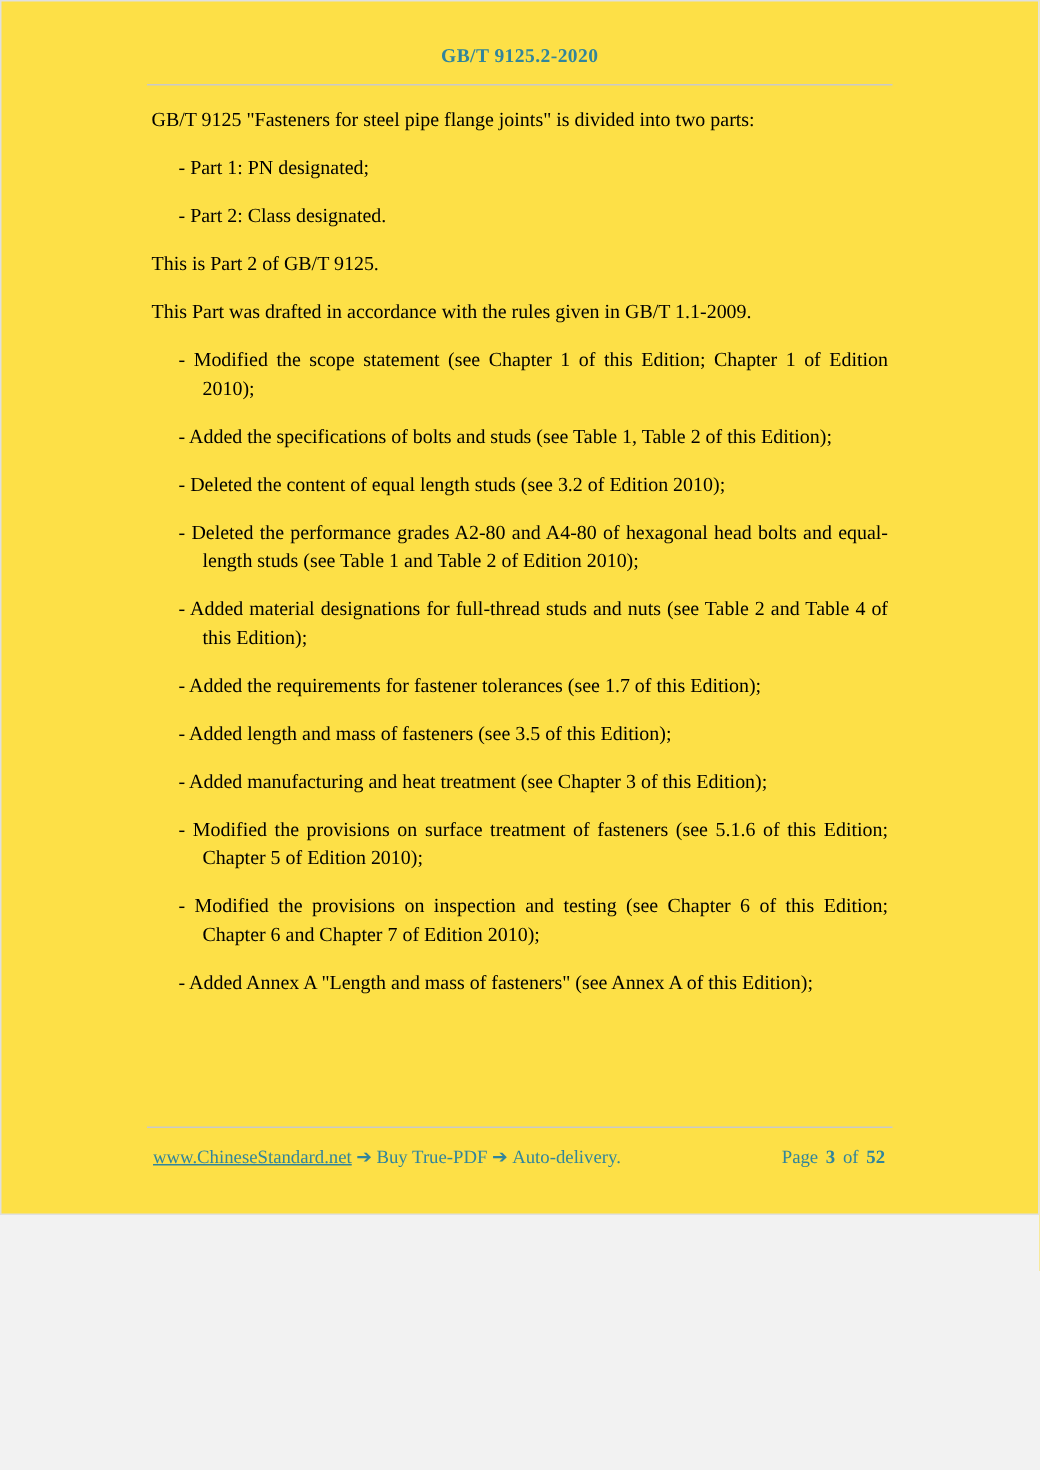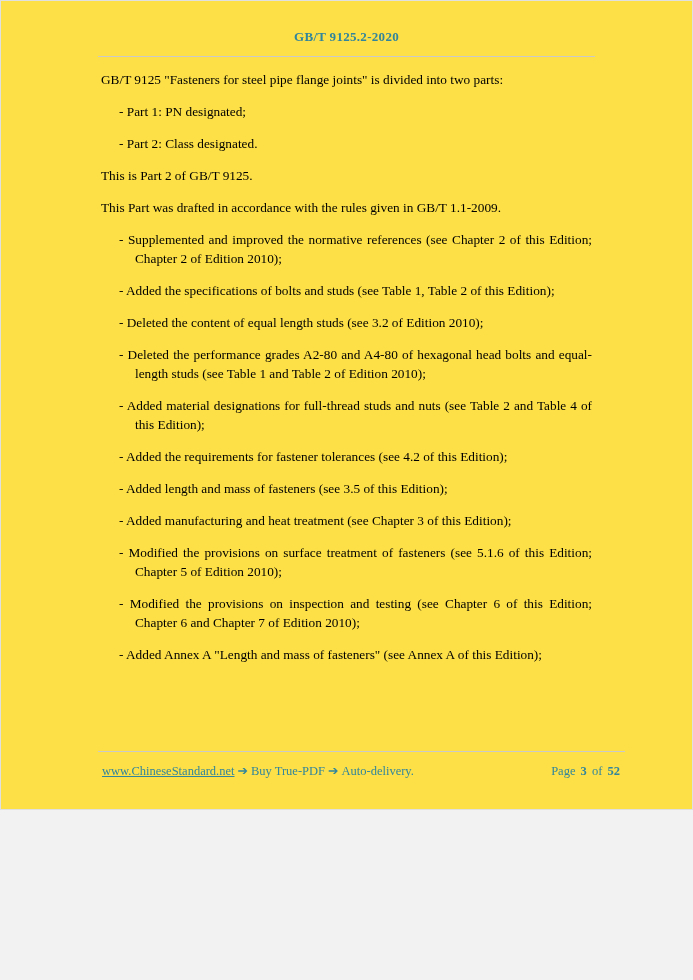--- a/index.html
+++ b/index.html
@@ -44,21 +44,21 @@
   .content p {
     font-size: 13.3px;
     line-height: 1.43;
     margin: 13px 0;
     text-align: justify;
   }
   .content p.item {
     padding-left: 34px;
     text-indent: -16px;
   }
-  .footer { margin-top: auto; padding: 0 67px 30px 97px; }
+  .footer { margin-top: auto; padding: 0 97px 30px 97px; }
   .footer-row {
     display: flex;
     justify-content: space-between;
     align-items: baseline;
     padding: 11px 4px 0 4px;
     font-size: 12.5px;
     color: #31859C;
   }
   .footer-left a {
     color: #31859C;
@@ -79,26 +79,26 @@
     <hr class="rule">
   </div>
 
   <div class="body">
     <div class="content" id="content">
         <p class="para">GB/T 9125 "Fasteners for steel pipe flange joints" is divided into two parts:</p>
         <p class="item">- Part 1: PN designated;</p>
         <p class="item">- Part 2: Class designated.</p>
         <p class="para">This is Part 2 of GB/T 9125.</p>
         <p class="para">This Part was drafted in accordance with the rules given in GB/T 1.1-2009.</p>
-        <p class="item">- Supplemented and improved the normative references (see Chapter 2 of this Edition; Chapter 2 of Edition 2010);</p>
+        <p class="item">- Modified the scope statement (see Chapter 1 of this Edition; Chapter 1 of Edition 2010);</p>
         <p class="item">- Added the specifications of bolts and studs (see Table 1, Table 2 of this Edition);</p>
         <p class="item">- Deleted the content of equal length studs (see 3.2 of Edition 2010);</p>
         <p class="item">- Deleted the performance grades A2-80 and A4-80 of hexagonal head bolts and equal-length studs (see Table 1 and Table 2 of Edition 2010);</p>
         <p class="item">- Added material designations for full-thread studs and nuts (see Table 2 and Table 4 of this Edition);</p>
-        <p class="item">- Added the requirements for fastener tolerances (see 4.2 of this Edition);</p>
+        <p class="item">- Added the requirements for fastener tolerances (see 1.7 of this Edition);</p>
         <p class="item">- Added length and mass of fasteners (see 3.5 of this Edition);</p>
         <p class="item">- Added manufacturing and heat treatment (see Chapter 3 of this Edition);</p>
         <p class="item">- Modified the provisions on surface treatment of fasteners (see 5.1.6 of this Edition; Chapter 5 of Edition 2010);</p>
         <p class="item">- Modified the provisions on inspection and testing (see Chapter 6 of this Edition; Chapter 6 and Chapter 7 of Edition 2010);</p>
         <p class="item">- Added Annex A "Length and mass of fasteners" (see Annex A of this Edition);</p>
       </div>
   </div>
 
   <div class="footer">
     <hr class="rule">

